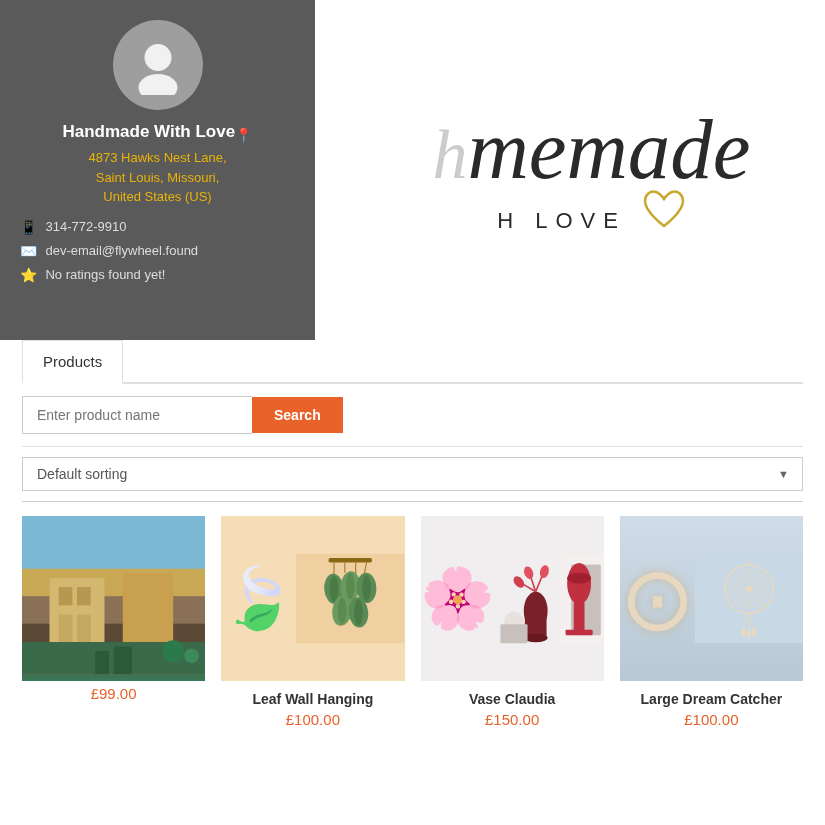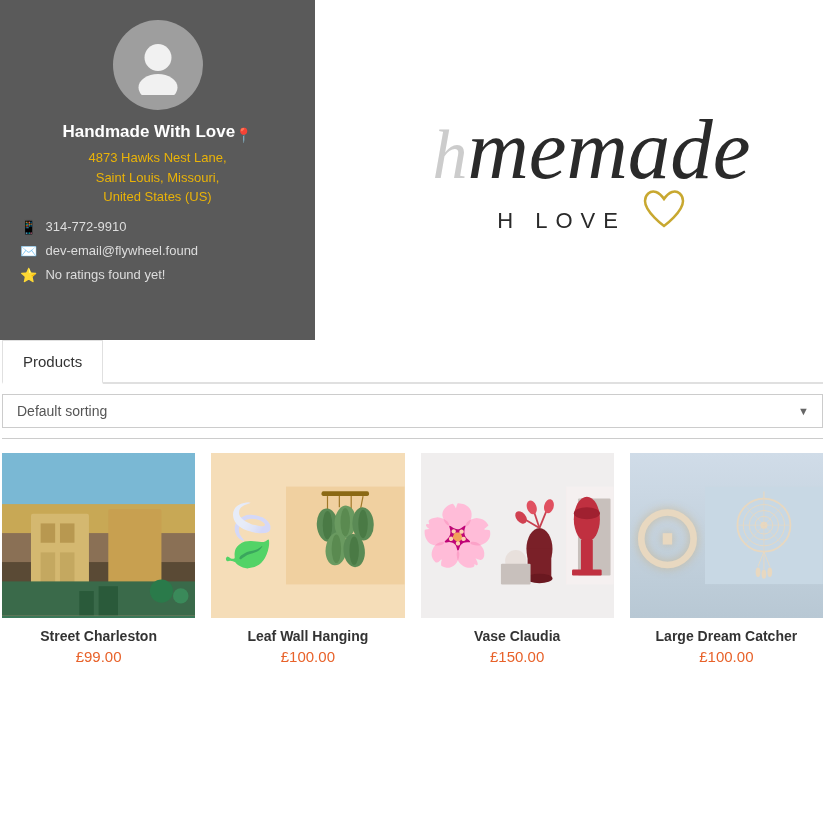--- a/index.html
+++ b/index.html
@@ -284,21 +284,21 @@
     }
 
     .img-dreamcatcher::before {
       content: '⊙';
       font-size: 90px;
       color: #e8d8c0;
       text-shadow: 0 0 10px rgba(200,180,140,0.8);
     }
 
     .content-area {
-      padding: 0 2px;
+      padding: 0 22px;
     }
   </style>
 </head>
 <body>
 
 <div class="header">
 
   <div class="sidebar-panel">
     <div class="avatar-circle">
       <svg viewBox="0 0 80 80" xmlns="http://www.w3.org/2000/svg">
@@ -345,20 +345,24 @@
     </div>
   </div>
 </div>
 
 <div class="content-area">
 
   <div class="tabs-bar">
     <div class="tab">Products</div>
   </div>
 
+  <div class="search-bar">
+    <input type="text" class="search-input" placeholder="Enter product name" style="">
+    <button class="search-btn">Search</button>
+  </div>
 
   <div class="sort-bar">
     <div class="sort-select-wrapper">
       <select class="sort-select">
         <option>Default sorting</option>
         <option>Sort by popularity</option>
         <option>Sort by rating</option>
         <option>Sort by latest</option>
         <option>Sort by price: low to high</option>
         <option>Sort by price: high to low</option>
@@ -381,21 +385,20 @@
           <rect x="40" y="100" width="15" height="40" fill="#c4a860"></rect>
           <rect x="60" y="100" width="15" height="40" fill="#c4a860"></rect>
           <rect x="110" y="55" width="55" height="90" fill="#c8a050" rx="2"></rect>
           <rect x="0" y="130" width="200" height="35" fill="#3a6a4a"></rect>
           <rect x="80" y="140" width="15" height="25" fill="#2a5a3a"></rect>
           <rect x="100" y="135" width="20" height="30" fill="#2a5a3a"></rect>
           <circle cx="165" cy="140" r="12" fill="#2a7a4a"></circle>
           <circle cx="185" cy="145" r="8" fill="#3a8a5a"></circle>
         </svg>
       </div>
-      <div class="product-name">Street Charleston</div>
       <div class="product-price">£99.00</div>
     </div>
 
     <div class="product-card">
       <div class="product-image img-leaf">
         <svg width="100%" height="100%" viewBox="0 0 200 165" xmlns="http://www.w3.org/2000/svg">
           <rect width="200" height="165" fill="#f0d0a0"></rect>
           <rect x="60" y="8" width="80" height="8" fill="#8B6914" rx="3"></rect>
           <line x1="70" y1="16" x2="70" y2="40" stroke="#a07828" stroke-width="2"></line>
           <line x1="90" y1="16" x2="90" y2="35" stroke="#a07828" stroke-width="2"></line>

